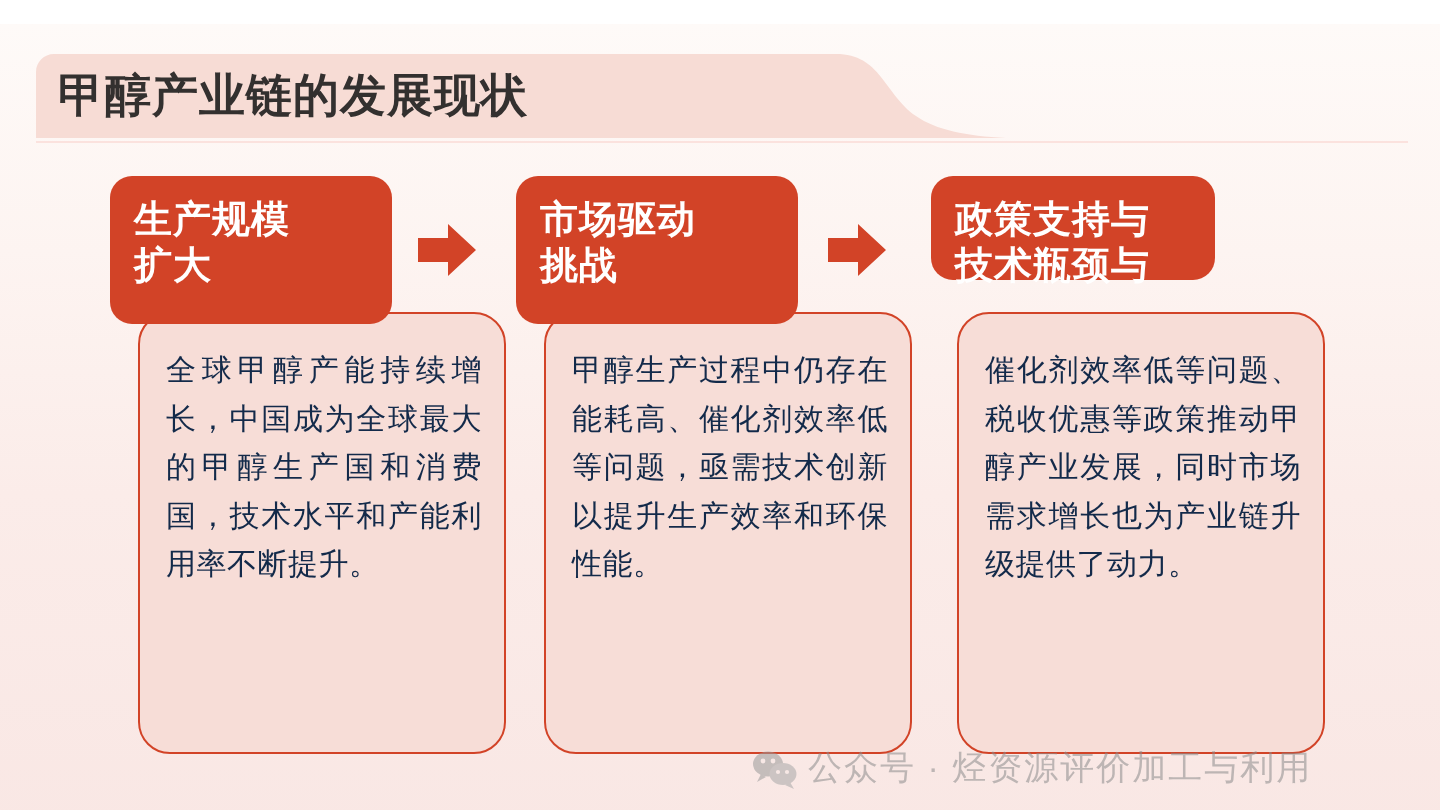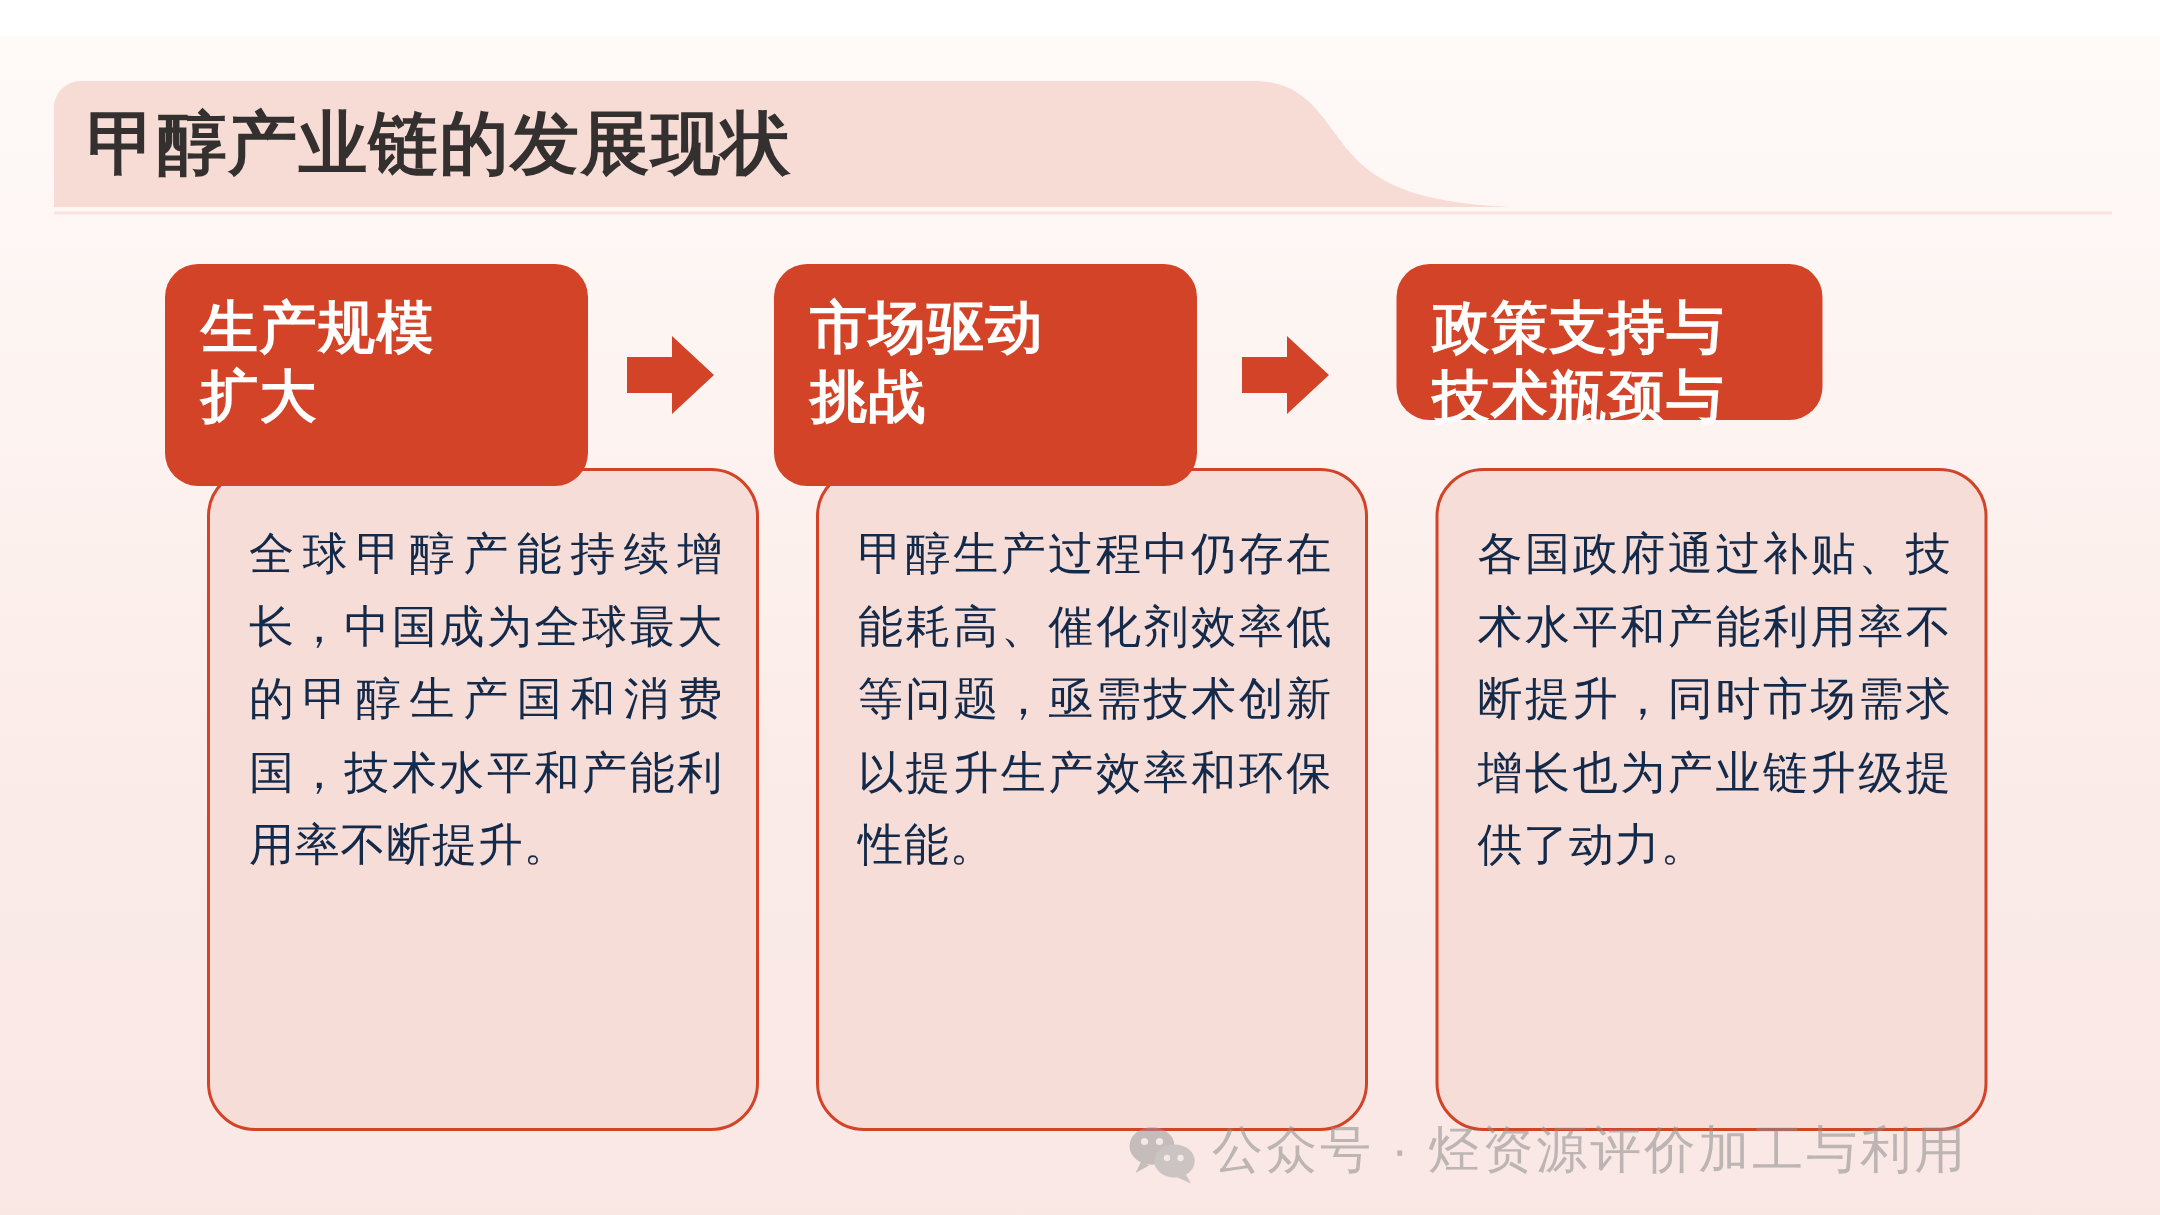--- a/index.html
+++ b/index.html
@@ -174,21 +174,21 @@
       <div class="card-header-text"><span>市场驱动</span><br><span>挑战</span></div>
     </div>
   </div>
 
   <svg class="flow-arrow" id="arrow-2" viewBox="0 0 58 60">
     <path d="M0,18 H30 V4 L58,30 L30,56 V42 H0 Z" fill="#d24327"></path>
   </svg>
 
   <div class="card" id="card-3">
     <div class="card-body">
-      <div class="card-body-text">各国政府通过补贴、技术水平和产能利用率不断提升，同时市场需求增长也为产业链升级提供了动力。</div>
+      <div class="card-body-text">催化剂效率低等问题、税收优惠等政策推动甲醇产业发展，同时市场需求增长也为产业链升级提供了动力。</div>
     </div>
     <div class="card-header">
       <div class="card-header-text"><span>政策支持与</span><br><span>技术瓶颈与</span></div>
     </div>
   </div>
 
   <div id="watermark">
     <svg class="wm-icon" viewBox="0 0 46 40">
       <ellipse cx="16" cy="14" rx="15" ry="12.5" fill="#9a9a9a"></ellipse>
       <path d="M9,24 L5,32 L14,27 Z" fill="#9a9a9a"></path>

